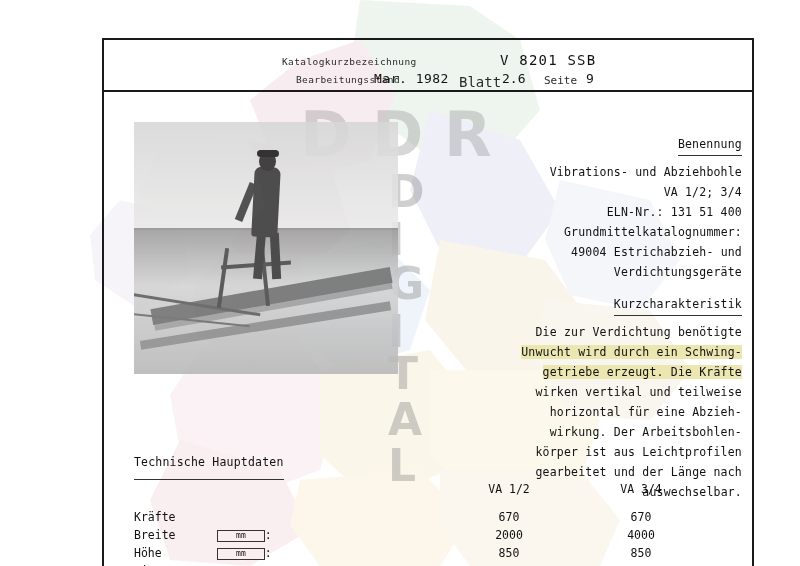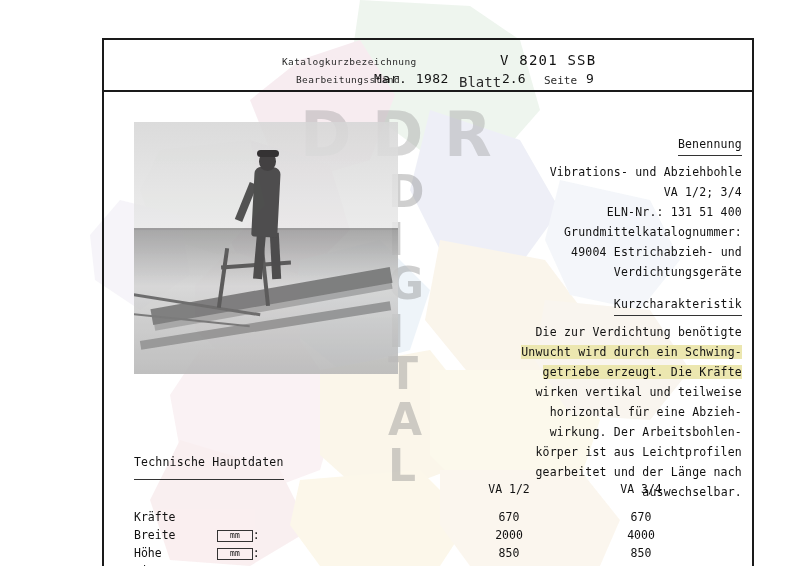--- a/index.html
+++ b/index.html
@@ -271,21 +271,21 @@
     position: relative;
     height: 18px;
     line-height: 18px;
   }
   .t-lbl { position: absolute; left: 0; white-space: pre; }
   .t-c1  { position: absolute; left: 340px; width: 70px; text-align: center; }
   .t-c2  { position: absolute; left: 472px; width: 70px; text-align: center; }
   .unit-box {
     display: inline-block;
     border: 1px solid #333;
-    padding: 0 12px;
+    padding: 0 18px;
     font-size: 8px;
     line-height: 10px;
     transform: translateY(-1px);
   }
 </style>
 </head>
 <body>
 
 <div id="page">
 

